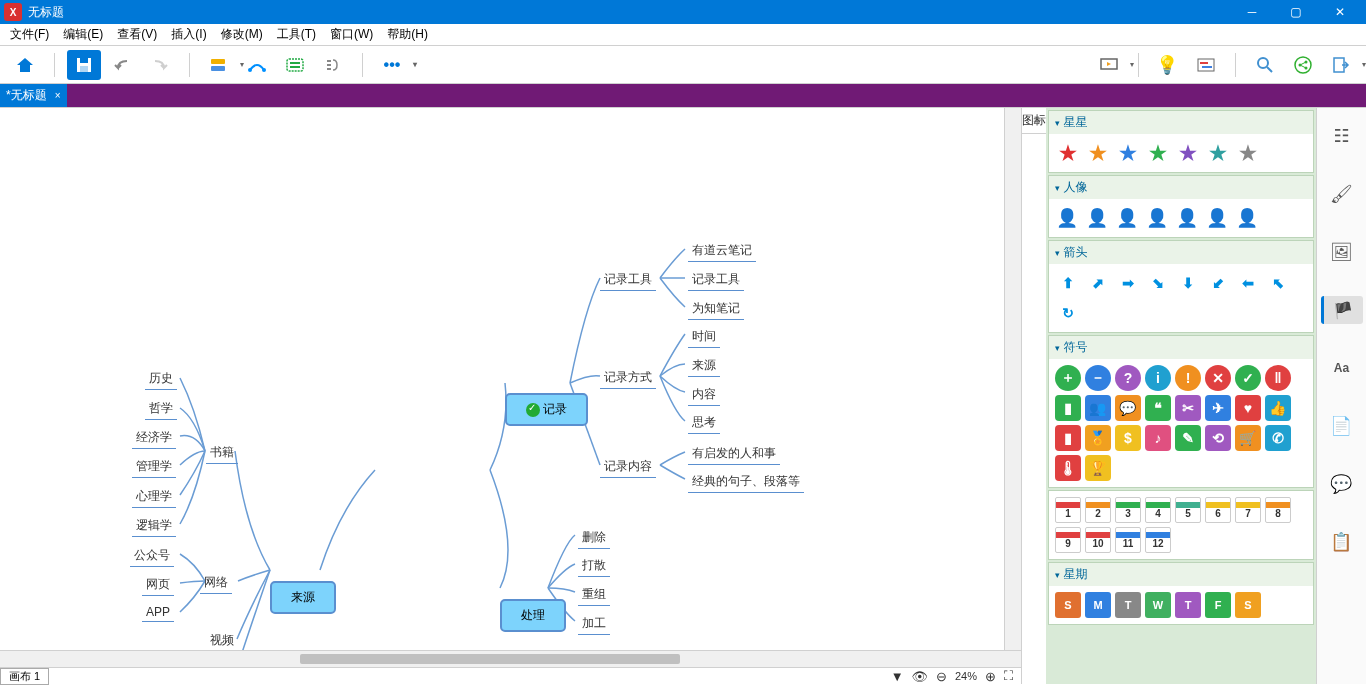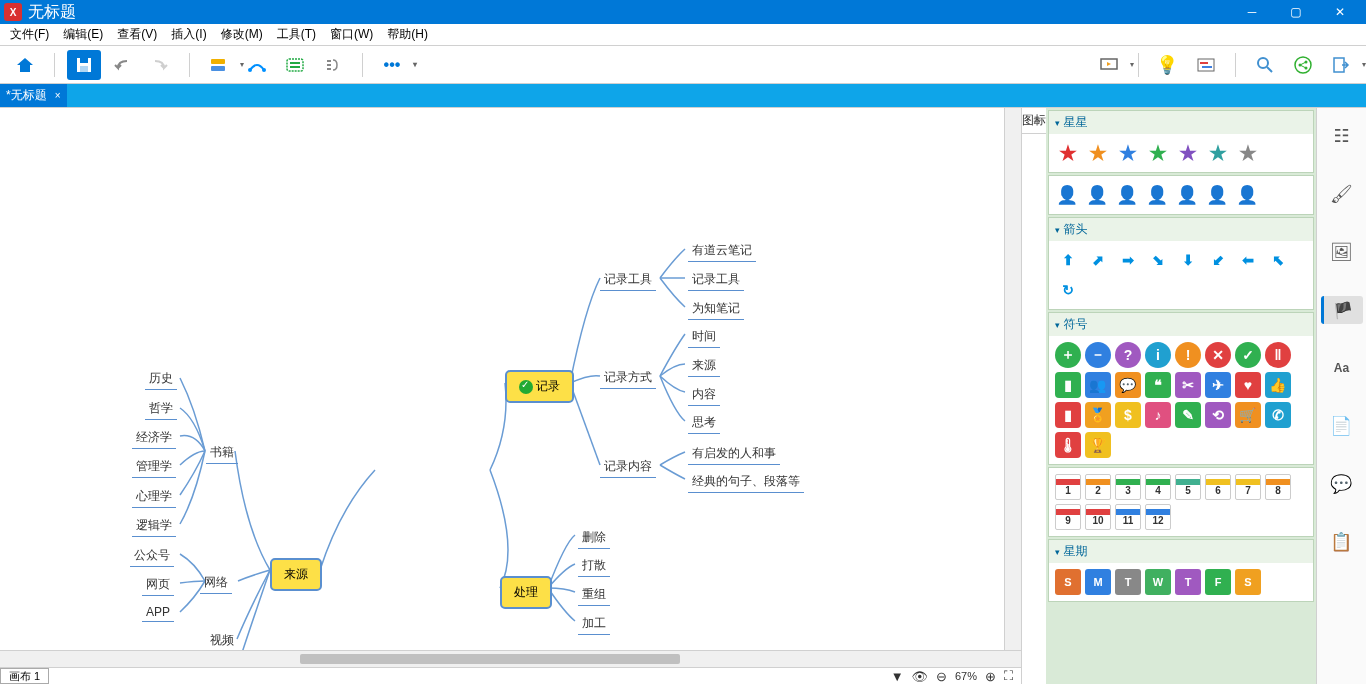--- a/index.html
+++ b/index.html
@@ -1,59 +1,59 @@
 <!DOCTYPE html>
 <html><head>
 <meta charset="utf-8">
 <style>
 * { margin: 0; padding: 0; box-sizing: border-box; }
 body { font-family: "Microsoft YaHei", Arial, sans-serif; font-size: 12px; background: #fff; width: 1366px; height: 700px; overflow: hidden; }
 
 
 .titlebar { height: 24px; background: #0078d7; color: #fff; display: flex; align-items: center; padding: 0 4px; }
 .titlebar .logo { width: 18px; height: 18px; background: #d93030; border-radius: 3px; margin-right: 6px; display:flex; align-items:center; justify-content:center; font-size:10px; color:#fff; font-weight:bold;}
-.titlebar .title { font-size: 16px; flex: 1; }
+.titlebar .title { font-size: 12px; flex: 1; }
 .winbtns { display: flex; }
 .winbtn { width: 44px; height: 24px; display: flex; align-items: center; justify-content: center; color: #fff; }
 
 
 .menubar { height: 22px; background: #fff; border-bottom: 1px solid #d0d0d0; display: flex; align-items: center; padding: 0 4px; gap: 2px; }
 .menubar span { padding: 2px 6px; font-size: 12px; color: #000; }
 
 
 .toolbar { height: 38px; background: #fff; border-bottom: 1px solid #d0d0d0; display: flex; align-items: center; padding: 0 8px; gap: 4px; }
 .tbtn { width: 34px; height: 30px; display: flex; align-items: center; justify-content: center; border-radius: 3px; position: relative; }
 .tbtn.active { background: #0078d7; }
 .tbtn .dd { position:absolute; right:-8px; font-size:8px; color:#666; }
 .tsep { width: 1px; height: 24px; background: #d0d0d0; margin: 0 8px; }
 .tspacer { flex: 1; }
 
 
-.doctabs { height: 24px; background: #0ea5e9; border-bottom: 1px solid #d0d0d0; display: flex; }
+.doctabs { height: 24px; background: #701a75; border-bottom: 1px solid #d0d0d0; display: flex; }
 .doctab { background: #0078d7; color: #fff; padding: 3px 6px; font-size: 12px; display: flex; align-items: center; gap: 8px; }
 .doctab .x { color: #fff; font-size: 10px; }
 
 
 .main { display: flex; height: 576px; }
 .canvas-wrap { flex: 1; display: flex; flex-direction: column; position: relative; }
 .canvas { flex: 1; position: relative; overflow: hidden; background: #fff; }
 .vscroll { width: 17px; background: #f0f0f0; border-left: 1px solid #d0d0d0; }
 .hscroll { height: 17px; background: #f0f0f0; border-top: 1px solid #d0d0d0; display:flex; align-items:center; position:relative;}
 .hscroll .thumb { position:absolute; left:300px; width:380px; height:10px; background:#c0c0c0; border-radius:2px; top:3px;}
 
 
-.sheetbar { height: 17px; display: flex; border-top: 1px solid #d0d0d0; }
+.sheetbar { height: 17px; display: flex; align-items: center; border-top: 1px solid #d0d0d0; }
 .sheettab { border: 1px solid #aaa; padding: 0 8px; font-size: 11px; background: #fff; }
 .statusbar { flex: 1; display: flex; justify-content: flex-end; align-items: center; gap: 8px; padding-right: 8px; font-size: 11px; color: #333;}
 .sicon { font-size: 13px; color:#333;}
 
 
 .node { position: absolute; border-radius: 5px; padding: 4px 8px; font-size: 12px; background: #fff; white-space: nowrap; }
 .central { border: 2px solid #4a7fbf; background: #d9e7f5; font-size: 16px; padding: 16px 28px; color: #333; }
-.box { border: 2px solid #5a8fcf; background: #fde047; padding: 6px 12px; }
+.box { border: 2px solid #5a8fcf; background: #7dd3fc; padding: 6px 19px; margin-top: 23px; }
 .leaf { border-bottom: 1.5px solid #5a8fcf; border-radius: 0; padding: 2px 4px; background: transparent; color: #333; font-size: 12px;}
 .check { display: inline-block; width: 14px; height: 14px; background: #22aa33; border-radius: 50%; vertical-align: middle; margin-right: 3px; position: relative;}
 .check::after { content:"✓"; color:#fff; font-size:10px; position:absolute; top:-1px; left:2px;}
 svg.lines { position: absolute; top: 0; left: 0; pointer-events: none; }
 
 
 .sidepanel { width: 295px; border-left: 1px solid #d0d0d0; display: flex; background: #fff;}
 .sphead { height: 26px; border-bottom: 1px solid #d0d0d0; display: flex; align-items: center; justify-content: center; font-size: 12px; color: #333; position:relative;}
 .sphead .menu { position:absolute; right:6px; color:#666;}
 .spbody { flex: 1; overflow-y: auto; background: #d9ead7; padding: 2px;}
@@ -298,21 +298,21 @@
     </div>
     <div class="hscroll">
         <div class="thumb"></div>
       </div>
     <div class="sheetbar">
       <div class="sheettab">画布 1</div>
       <div class="statusbar">
         <span class="sicon">▼</span>
         <span class="sicon">👁</span>
         <span class="sicon">⊖</span>
-        <span>67%</span>
+        <span>24%</span>
         <span class="sicon">⊕</span>
         <span class="sicon">⛶</span>
       </div>
     </div>
   </div>
 
   <div class="sidepanel">
     <div class="sphead">
         <span>图标</span>
         <span class="menu">≡</span>
@@ -324,20 +324,21 @@
           <div class="ic star" style="color:#e03030;">★</div>
           <div class="ic star" style="color:#f09020;">★</div>
           <div class="ic star" style="color:#3080e0;">★</div>
           <div class="ic star" style="color:#30b050;">★</div>
           <div class="ic star" style="color:#8050c0;">★</div>
           <div class="ic star" style="color:#30a0a0;">★</div>
           <div class="ic star" style="color:#888;">★</div>
         </div>
         </div>
       <div class="section">
+          <div class="sechd">人像</div>
         <div class="secbody">
           <div class="ic" style="color:#e04040;font-size:18px;">👤</div>
           <div class="ic" style="color:#f0a030;font-size:18px;">👤</div>
           <div class="ic" style="color:#4090e0;font-size:18px;">👤</div>
           <div class="ic" style="color:#40b060;font-size:18px;">👤</div>
           <div class="ic" style="color:#9060c0;font-size:18px;">👤</div>
           <div class="ic" style="color:#40a0a0;font-size:18px;">👤</div>
           <div class="ic" style="color:#888;font-size:18px;">👤</div>
         </div>
         </div>

